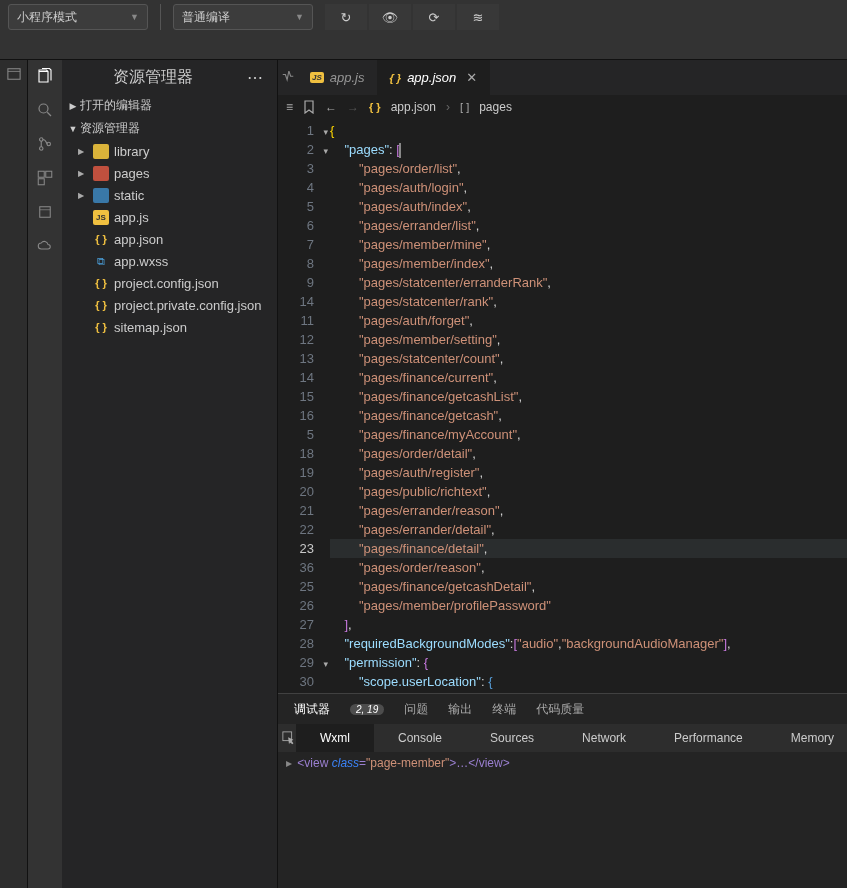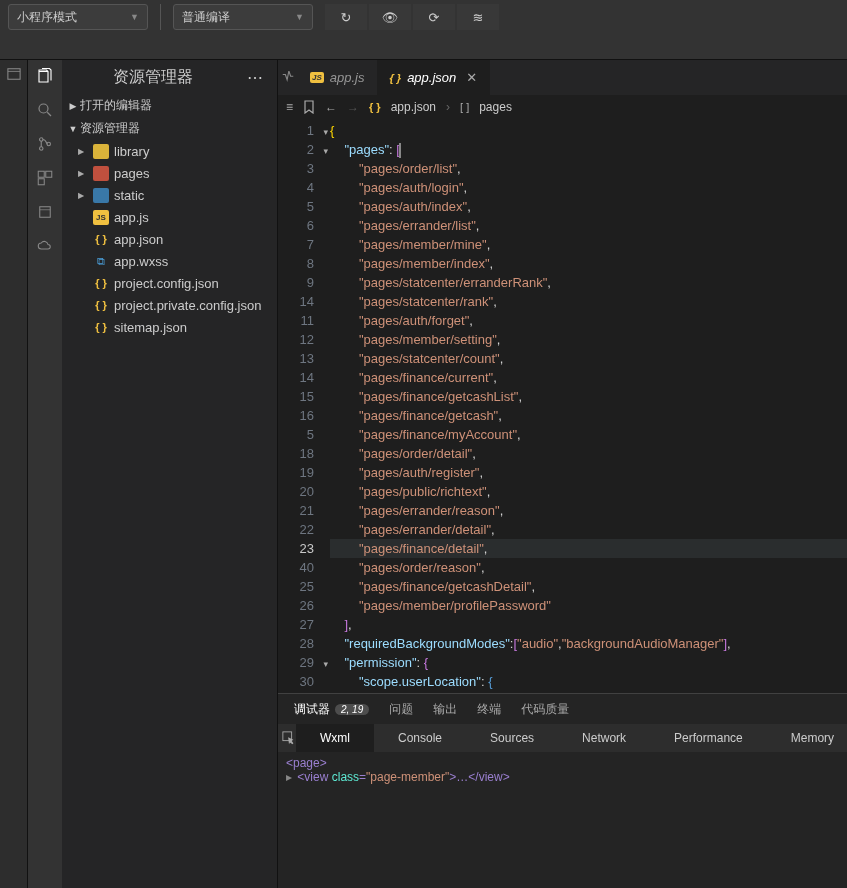--- a/index.html
+++ b/index.html
@@ -57,29 +57,29 @@
 .sl{height:19px;}
 .sl.hl{background:#2a2d2e;}
 .br{color:#ffd700;}
 .br2{color:#c678dd;}
 .br3{color:#569cd6;}
 .kw{color:#9cdcfe;}
 .str{color:#ce9178;}
 .pu{color:#d4d4d4;}
 .dev{height:195px;border-top:1px solid #414141;background:#242424;display:flex;flex-direction:column;}
 .dev-tabs{height:30px;display:flex;align-items:center;font-size:12px;gap:0;padding:0 6px;}
-.dev-tab{padding:0 10px;height:100%;display:flex;align-items:center;color:#aaa;cursor:pointer;gap:5px;}
+.dev-tab{padding:0 10px;height:100%;display:flex;align-items:center;color:#aaa;cursor:pointer;gap:20px;}
 .dev-tab.act{color:#fff;}
 .badge{background:#4d4d4d;border-radius:8px;padding:0 6px;font-size:10px;font-style:italic;}
 .dev-sub{height:28px;background:#2d2d2d;display:flex;align-items:center;gap:0;font-size:12px;padding:0 4px;}
 .dev-sub .sbt{padding:0 24px;color:#ccc;cursor:pointer;height:100%;display:flex;align-items:center;}
 .dev-sub .sbt.act{background:#1e1e1e;color:#fff;}
 .dev-body{flex:1;padding:4px 8px;font-family:Consolas,monospace;font-size:12px;}
 .wx-tag{color:#9a7fd0;}
-.wx-attr{color:#5eead4;}
+.wx-attr{color:#3b82f6;font-style:italic;}
 .wx-str{color:#ce9178;}
 .wx-ar{color:#888;margin-right:2px;}
 svg{display:block;}
 </style>
 </head>
 <body>
 
 <div class="top-bar">
   <div class="drop small">
     <span>小程序模式</span>
@@ -265,21 +265,21 @@
           <div class="gl">14</div>
           <div class="gl">15</div>
           <div class="gl">16</div>
           <div class="gl">5</div>
           <div class="gl">18</div>
           <div class="gl">19</div>
           <div class="gl">20</div>
           <div class="gl">21</div>
           <div class="gl">22</div>
           <div class="gl cur">23</div>
-          <div class="gl">40</div>
+          <div class="gl">36</div>
           <div class="gl">25</div>
           <div class="gl">26</div>
           <div class="gl">27</div>
           <div class="gl">28</div>
           <div class="gl">29<span class="fold">▾</span></div>
           <div class="gl">30</div>
         </div>
       <div class="src" id="src"><div class="sl"><span class="br">{</span></div><div class="sl"><span>    </span><span class="kw">"pages"</span><span class="pu">: </span><span class="br2">[</span><span style="display: inline-block; width: 1px; height: 15px; border: 1px solid rgb(136, 136, 136); vertical-align: middle; margin-left: -1px;"></span></div><div class="sl"><span>        </span><span class="str">"pages/order/list"</span><span class="pu">,</span></div><div class="sl"><span>        </span><span class="str">"pages/auth/login"</span><span class="pu">,</span></div><div class="sl"><span>        </span><span class="str">"pages/auth/index"</span><span class="pu">,</span></div><div class="sl"><span>        </span><span class="str">"pages/errander/list"</span><span class="pu">,</span></div><div class="sl"><span>        </span><span class="str">"pages/member/mine"</span><span class="pu">,</span></div><div class="sl"><span>        </span><span class="str">"pages/member/index"</span><span class="pu">,</span></div><div class="sl"><span>        </span><span class="str">"pages/statcenter/erranderRank"</span><span class="pu">,</span></div><div class="sl"><span>        </span><span class="str">"pages/statcenter/rank"</span><span class="pu">,</span></div><div class="sl"><span>        </span><span class="str">"pages/auth/forget"</span><span class="pu">,</span></div><div class="sl"><span>        </span><span class="str">"pages/member/setting"</span><span class="pu">,</span></div><div class="sl"><span>        </span><span class="str">"pages/statcenter/count"</span><span class="pu">,</span></div><div class="sl"><span>        </span><span class="str">"pages/finance/current"</span><span class="pu">,</span></div><div class="sl"><span>        </span><span class="str">"pages/finance/getcashList"</span><span class="pu">,</span></div><div class="sl"><span>        </span><span class="str">"pages/finance/getcash"</span><span class="pu">,</span></div><div class="sl"><span>        </span><span class="str">"pages/finance/myAccount"</span><span class="pu">,</span></div><div class="sl"><span>        </span><span class="str">"pages/order/detail"</span><span class="pu">,</span></div><div class="sl"><span>        </span><span class="str">"pages/auth/register"</span><span class="pu">,</span></div><div class="sl"><span>        </span><span class="str">"pages/public/richtext"</span><span class="pu">,</span></div><div class="sl"><span>        </span><span class="str">"pages/errander/reason"</span><span class="pu">,</span></div><div class="sl"><span>        </span><span class="str">"pages/errander/detail"</span><span class="pu">,</span></div><div class="sl hl"><span>        </span><span class="str">"pages/finance/detail"</span><span class="pu">,</span></div><div class="sl"><span>        </span><span class="str">"pages/order/reason"</span><span class="pu">,</span></div><div class="sl"><span>        </span><span class="str">"pages/finance/getcashDetail"</span><span class="pu">,</span></div><div class="sl"><span>        </span><span class="str">"pages/member/profilePassword"</span></div><div class="sl"><span>    </span><span class="br2">]</span><span class="pu">,</span></div><div class="sl"><span>    </span><span class="kw">"requiredBackgroundModes"</span><span class="pu">:</span><span class="br2">[</span><span class="str">"audio"</span><span class="pu">,</span><span class="str">"backgroundAudioManager"</span><span class="br2">]</span><span class="pu">,</span></div><div class="sl"><span>    </span><span class="kw">"permission"</span><span class="pu">: </span><span class="br2">{</span></div><div class="sl"><span>        </span><span class="kw">"scope.userLocation"</span><span class="pu">: </span><span class="br3">{</span></div></div>
     </div>
 
@@ -314,20 +314,19 @@
             <div class="sbt">Console</div>
             <div class="sbt">Sources</div>
             <div class="sbt">Network</div>
             <div class="sbt">Performance</div>
             <div class="sbt">Memory</div>
             <div class="sbt">AppData</div>
             <div class="sbt">Wxml</div>
           </div>
       </div>
       <div class="dev-body">
-        <div><span class="wx-tag">&lt;page&gt;</span></div>
         <div>
           <span class="wx-ar">▸ </span><span class="wx-tag">&lt;view </span><span class="wx-attr">class</span><span class="wx-tag">=</span><span class="wx-str">"page-member"</span><span class="wx-tag">&gt;…&lt;/view&gt;</span>
         </div>
       </div>
     </div>
   </div>
 </div>
 
 </body></html>

